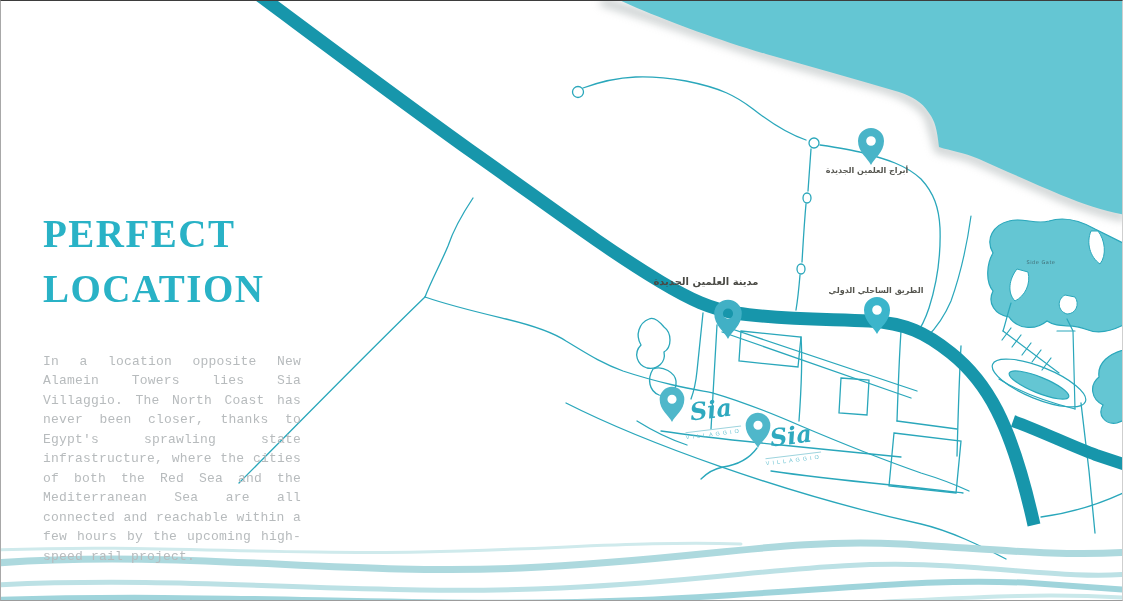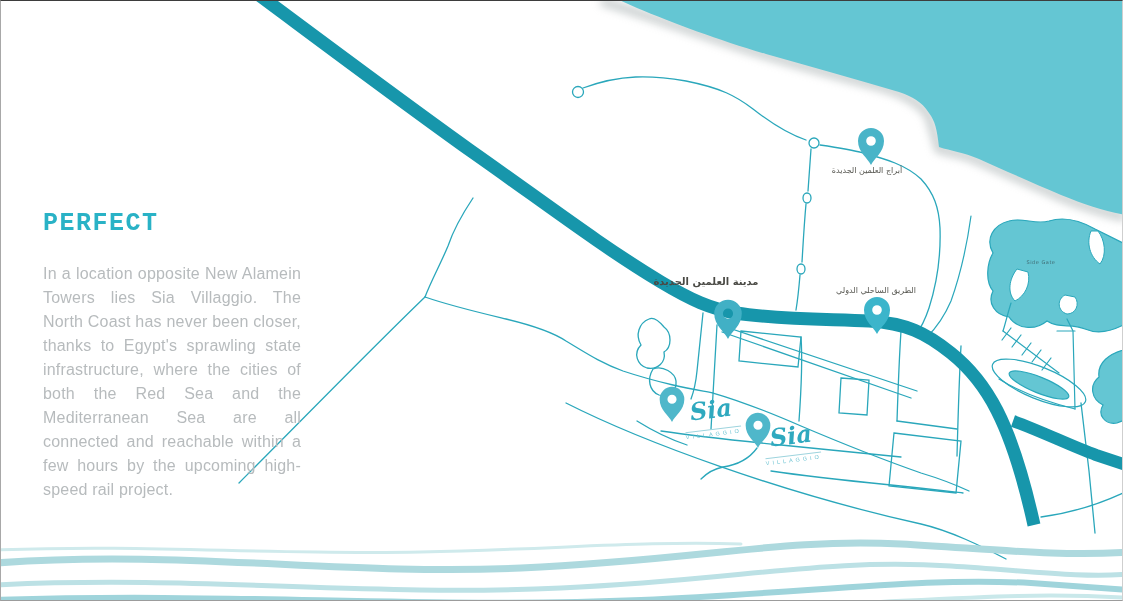--- a/index.html
+++ b/index.html
@@ -7,32 +7,32 @@
     position:relative;width:1123px;height:601px;margin:0 auto;
     background:#ffffff;overflow:hidden;
     border-top:1px solid #3d3d3d;border-left:1px solid #a8a8a8;
     border-bottom:1px solid #9c9c9c;border-right:1px solid #cfcfcf;
     box-sizing:border-box;
     font-family:"Liberation Sans",sans-serif;
   }
   #mapsvg{position:absolute;left:0;top:0;}
   .intro{position:absolute;left:42px;top:205px;width:270px;}
   .title{
-    font-family:Liberation Mono, monospace;font-weight:700;
-    color:#29b2c6;font-size:25px;letter-spacing:1.5px;line-height:1.42;
+    font-family:Liberation Serif, serif;font-weight:700;
+    color:#29b2c6;font-size:39px;letter-spacing:1.5px;line-height:1.42;
   }
   .para{
-    margin-top:20px;width:258px;
-    color:#b7bbbd;font-size:16px;line-height:1.5;
-    text-align:justify;letter-spacing:.2px;
+    margin-top:35px;width:258px;
+    color:#b7bbbd;font-size:13px;line-height:1.5;
+    text-align:justify;letter-spacing:.2px;font-family:Liberation Mono, monospace;
   }
   .ar-label{
     position:absolute;direction:rtl;text-align:center;
     font-family:"DejaVu Sans",sans-serif;color:#55554f;
-    white-space:nowrap;transform:translateX(-50%);
+    white-space:nowrap;transform:translateX(-50%);font-weight:bold;
   }
   .ar-sm{font-size:8px;}
   .ar-md{font-size:10px;font-weight:700;color:#4a4a45;text-align:center;}
   .lake-label{
     position:absolute;font-size:5px;color:#3f6a72;letter-spacing:.5px;
     transform:translateX(-50%);font-family:"DejaVu Sans",sans-serif;
   }
   .sia-logo{position:absolute;text-align:center;transform:rotate(-7deg);width:78px;}
   .sia-name{
     font-family:"DejaVu Serif",serif;font-style:italic;font-weight:700;
@@ -167,20 +167,21 @@
       <use href="#pin" transform="translate(727,338) scale(1.06)" fill="#41b0c5"></use>
       <use href="#pin" transform="translate(876,333)" fill="#3cb5cb"></use>
       <use href="#pin" transform="translate(671,421) scale(0.95)" fill="#4fb7ca"></use>
       <use href="#pin" transform="translate(757,447) scale(0.95)" fill="#4fb7ca"></use>
     </g>
   </svg>
 
   <div class="intro">
     <div class="title">
       <div>PERFECT</div>
+      <div>LOCATION</div>
     </div>
     <div class="para">In a location opposite New Alamein Towers lies Sia Villaggio. The North Coast has never been closer, thanks to Egypt's sprawling state infrastructure, where the cities of both the Red Sea and the Mediterranean Sea are all connected and reachable within a few hours by the upcoming high-speed rail project.</div>
   </div>
 
   <div class="ar-label ar-sm" style="left:866px;top:165px;">أبراج العلمين الجديدة</div>
   <div class="ar-label ar-md" style="left:705px;top:275px;">مدينة العلمين الجديدة</div>
   <div class="ar-label ar-sm" style="left:875px;top:285px;">الطريق الساحلي الدولي</div>
 
   <div class="lake-label" style="left:1040px;top:258px;">Side Gate</div>
 

